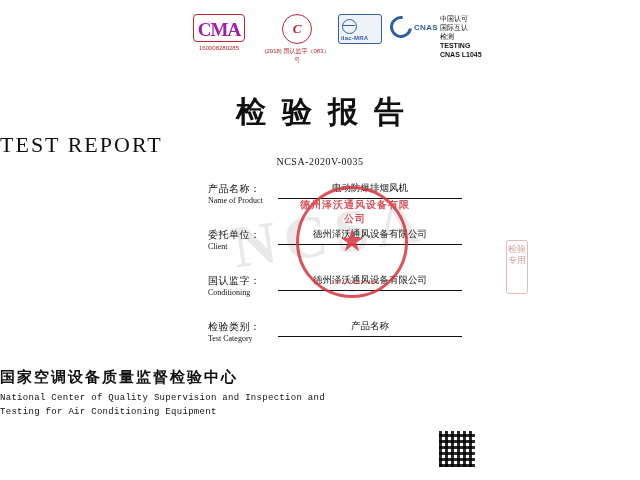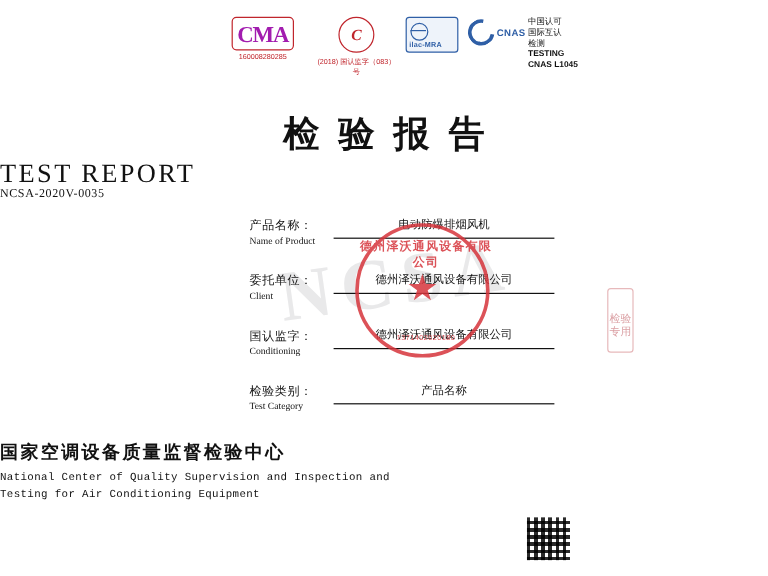--- a/index.html
+++ b/index.html
@@ -207,20 +207,21 @@
     font-family: "Liberation Serif", serif;
     font-size: 22px;
     letter-spacing: 2px;
     color: #111;
   }
   .report-no {
     position: absolute;
     top: 156px;
     left: 0;
     width: 640px;
+    text-align: center;
     font-family: "Liberation Serif", serif;
     font-size: 10px;
     letter-spacing: 0.5px;
     color: #111;
   }
 
   
   .fields {
     position: absolute;
     top: 182px;
@@ -355,21 +356,21 @@
     top: 240px;
     width: 22px;
     height: 54px;
     border: 1.5px solid #e7b9bb;
     border-radius: 3px;
     color: #dba0a4;
     font-family: "Liberation Serif", serif;
     font-size: 9px;
     line-height: 11px;
     text-align: center;
-    padding-top: 19px;
+    padding-top: 3px;
     box-sizing: border-box;
   }
 
   
   .qr {
     position: absolute;
     left: 438px;
     top: 430px;
     width: 36px;
     height: 36px;

